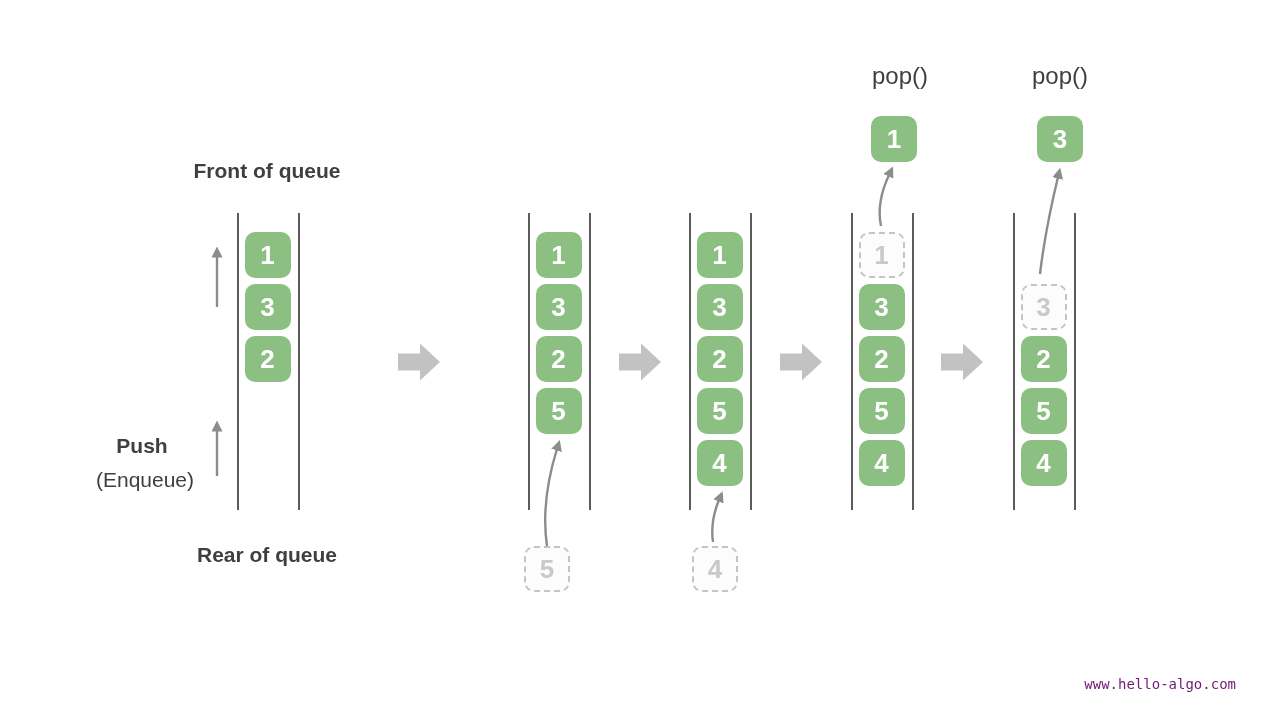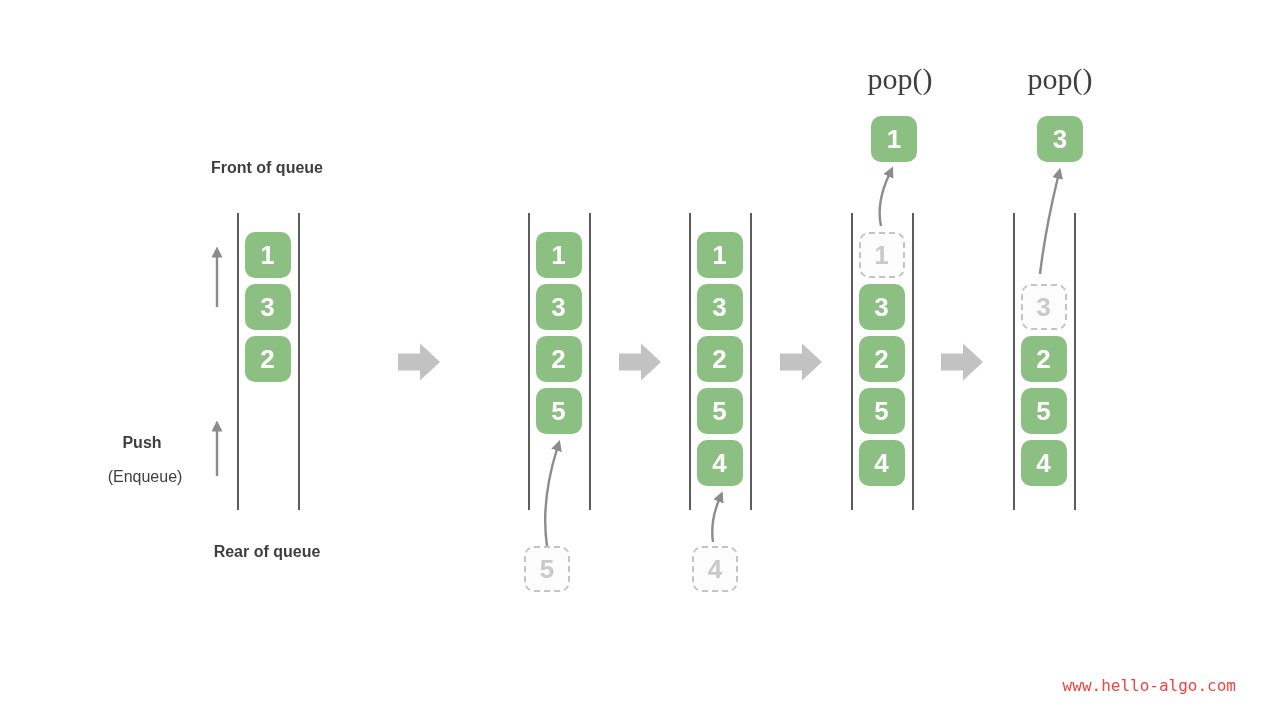--- a/index.html
+++ b/index.html
@@ -1,39 +1,39 @@
 <!DOCTYPE html>
 <html><head>
 <meta charset="utf-8">
 <style>
   html,body{margin:0;padding:0;background:#ffffff;}
   .canvas{
     position:relative;width:1280px;height:720px;background:#ffffff;overflow:hidden;
     font-family:"Liberation Sans",sans-serif;color:#3f3f3f;
   }
-  .lbl{position:absolute;width:240px;text-align:center;font-size:16px;line-height:1.15;color:#3f3f3f;}
+  .lbl{position:absolute;width:240px;text-align:center;font-size:21px;line-height:1.15;color:#3f3f3f;}
   .bold{font-weight:bold;}
   .title{position:absolute;width:200px;text-align:center;font-size:22px;font-weight:bold;color:#4b9e52;}
   .rail{position:absolute;width:1.5px;background:#5c5c5c;}
   .box{
     position:absolute;width:46px;height:46px;border-radius:10px;background:#8cbf82;
     color:#ffffff;font-size:26px;font-weight:bold;display:flex;align-items:center;justify-content:center;
     box-sizing:border-box;
   }
   .box.dashed{
     background:#fcfcfc;border:2px dashed #c4c4c4;color:#c9c9c9;
   }
   .op{
     position:absolute;width:200px;text-align:center;
-    font-family:Liberation Serif, serif;font-size:30px;color:#3f3f3f;
+    font-family:Liberation Sans, sans-serif;font-size:24px;color:#3f3f3f;
   }
   .op .arg{color:#4b9e52;font-weight:bold;}
   .watermark{
     position:absolute;right:44px;top:676px;
-    font-family:"DejaVu Sans Mono",monospace;font-size:16px;color:#ef4444;
+    font-family:"DejaVu Sans Mono",monospace;font-size:14px;color:#701a75;
   }
   svg.overlay{position:absolute;left:0;top:0;pointer-events:none;}
 </style>
 </head>
 <body>
 
 <div class="canvas">
 
   <div class="lbl bold" style="left:147px;top:159px;">Front of queue</div>
   <div class="lbl" style="left:25px;top:468px;">(Enqueue)</div>

